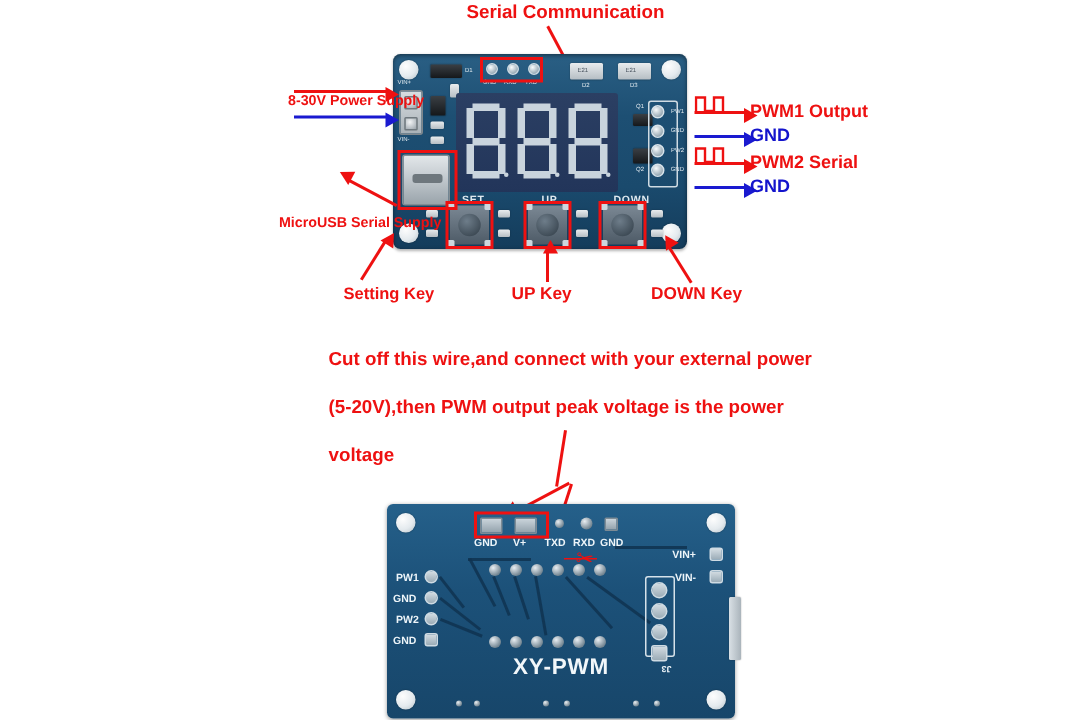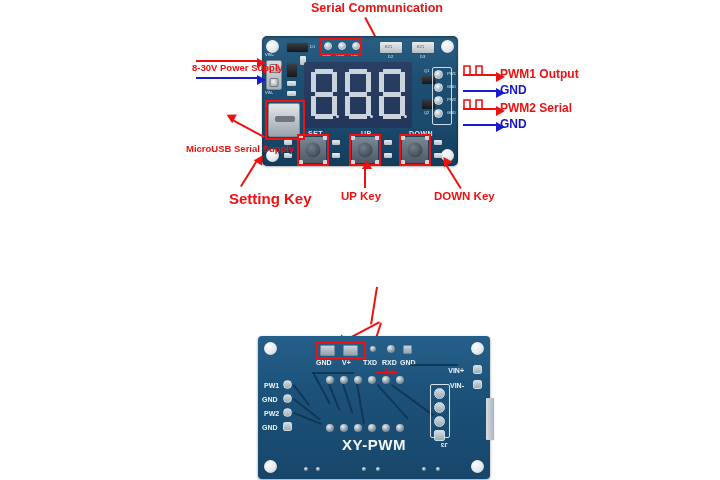--- a/index.html
+++ b/index.html
@@ -372,28 +372,33 @@
       <polyline points="1,11 1,2 7,2 7,11 13,11 13,2 19,2 19,11" fill="none" stroke="#ee1111" stroke-width="1.6"></polyline>
     </svg>
   </div>
   <div class="arrow-h" style="left:463px; top:108px; width:34px;"></div>
   <div class="lbl" style="left:500px; top:102px; font-size:12px;">PWM2 Serial</div>
 
   <div class="arrow-h blue" style="left:463px; top:124px; width:34px;"></div>
   <div class="lbl lbl-blue" style="left:500px; top:118px; font-size:12px;">GND</div>
 
   <div class="arrow-d" style="left:240px; top:186px; width:30px; transform: rotate(-58deg);"></div>
-  <div class="lbl" style="left:229px; top:191px; font-size:15px;">Setting Key</div>
+  <div class="lbl" style="left:229px; top:191px; font-size:11px;">Setting Key</div>
 
   <div class="arrow-d" style="left:364px; top:188px; width:20px; transform: rotate(-90deg);"></div>
   <div class="lbl" style="left:341px; top:191px; font-size:11.5px;">UP Key</div>
 
   <div class="arrow-d" style="left:460px; top:189px; width:28px; transform: rotate(-122deg);"></div>
   <div class="lbl" style="left:434px; top:191px; font-size:11.5px;">DOWN Key</div>
 
+  <div id="instructions">
+    <div class="iline">Cut off this wire,and connect with your external power</div>
+    <div class="iline">(5-20V),then PWM output peak voltage is the power</div>
+    <div class="iline">voltage</div>
+  </div>
 
   <div class="plain-line" style="left:378px; top:287px; width:38px; transform: rotate(99deg);"></div>
   <div class="arrow-d" style="left:380px; top:323px; width:40px; transform: rotate(152deg);"></div>
   <div class="arrow-d" style="left:382px; top:323px; width:38px; transform: rotate(108deg);"></div>
 
   <div id="bot-board">
 
     <div class="mhole" style="left:6px; top:6px;"></div>
     <div class="mhole" style="right:6px; top:6px;"></div>
     <div class="mhole" style="left:6px; bottom:6px;"></div>

